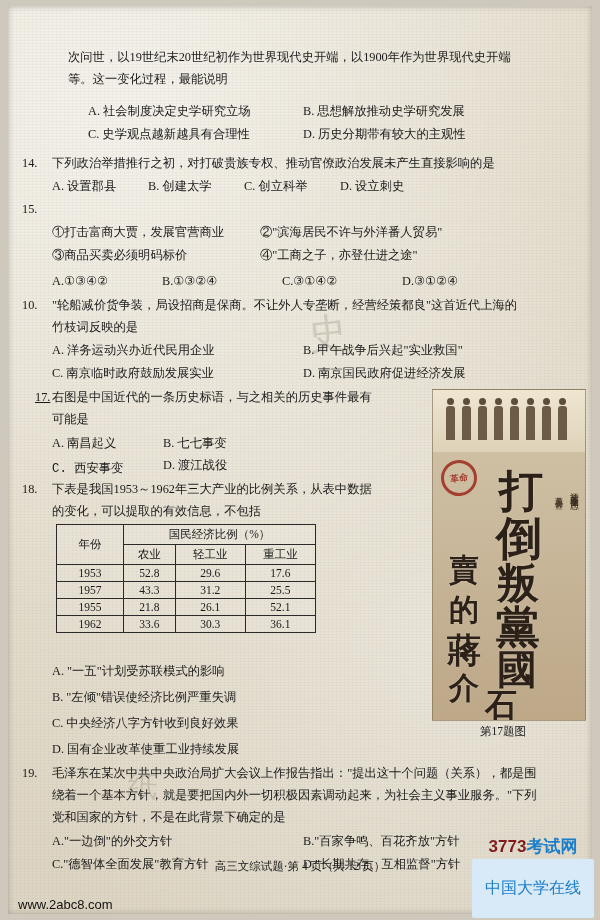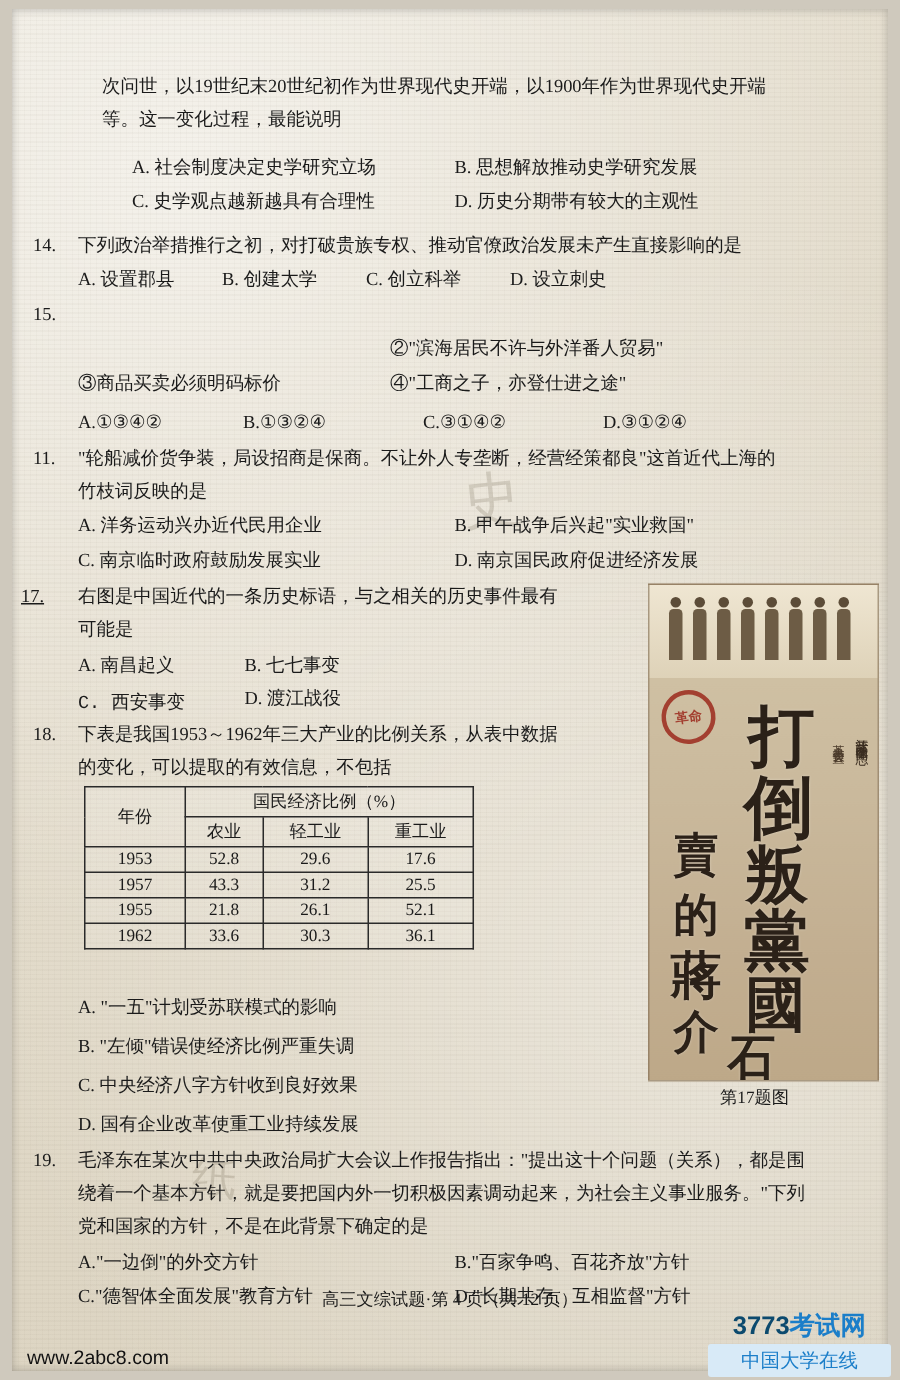--- a/index.html
+++ b/index.html
@@ -104,25 +104,25 @@
     font-family:"Liberation Sans","DejaVu Sans",sans-serif;
     font-size:13px;color:#111;
   }
   #wm{
     position:absolute;right:6px;bottom:2px;width:122px;text-align:center;
   }
   #wm .w1{
     font-family:"Liberation Sans","DejaVu Sans",sans-serif;
     font-weight:bold;font-size:17px;color:#1b7ec9;letter-spacing:0px;
   }
-  #wm .w1 .red{color:#0c4a6e;}
+  #wm .w1 .red{color:#7f1d1d;}
   #wm .w2{
     font-family:"Liberation Sans","DejaVu Sans",sans-serif;
-    font-size:13px;color:#1b7ec9;background:#d8eaf7;border-radius:2px;
-    padding:2px 0;margin-top:1px;
+    font-size:16px;color:#1b7ec9;background:#d8eaf7;border-radius:2px;
+    padding:19px 0;margin-top:1px;
   }
   .faint{
     position:absolute;color:rgba(90,75,55,0.18);
     font-size:40px;font-family:"DejaVu Serif",serif;pointer-events:none;
   }
 </style>
 </head>
 <body>
 
 <div id="sheet">
@@ -140,37 +140,38 @@
   <div class="txt" style="left:295px;top:121px;">D. 历史分期带有较大的主观性</div>
 
   <div class="num" style="left:14px;top:150px;">14.</div>
   <div class="txt" style="left:44px;top:150px;">下列政治举措推行之初，对打破贵族专权、推动官僚政治发展未产生直接影响的是</div>
   <div class="txt" style="left:44px;top:173px;">A. 设置郡县</div>
   <div class="txt" style="left:140px;top:173px;">B. 创建太学</div>
   <div class="txt" style="left:236px;top:173px;text-align:center;">C. 创立科举</div>
   <div class="txt" style="left:332px;top:173px;">D. 设立刺史</div>
 
   <div class="num" style="left:14px;top:196px;">15.</div>
+  <div class="txt" style="left:44px;top:219px;">①打击富商大贾，发展官营商业</div>
   <div class="txt" style="left:252px;top:219px;">②"滨海居民不许与外洋番人贸易"</div>
   <div class="txt" style="left:44px;top:242px;">③商品买卖必须明码标价</div>
   <div class="txt" style="left:252px;top:242px;">④"工商之子，亦登仕进之途"</div>
   <div class="txt" style="left:44px;top:268px;">A.①③④②</div>
   <div class="txt" style="left:154px;top:268px;">B.①③②④</div>
   <div class="txt" style="left:274px;top:268px;">C.③①④②</div>
   <div class="txt" style="left:394px;top:268px;">D.③①②④</div>
 
-  <div class="num" style="left:14px;top:292px;">11.</div>
+  <div class="num" style="left:14px;top:292px;">10.</div>
   <div class="txt" style="left:44px;top:292px;">"轮船减价货争装，局设招商是保商。不让外人专垄断，经营经策都良"这首近代上海的</div>
   <div class="txt" style="left:44px;top:314px;">竹枝词反映的是</div>
   <div class="txt" style="left:44px;top:337px;">A. 洋务运动兴办近代民用企业</div>
   <div class="txt" style="left:295px;top:337px;">B. 甲午战争后兴起"实业救国"</div>
   <div class="txt" style="left:44px;top:360px;">C. 南京临时政府鼓励发展实业</div>
   <div class="txt" style="left:295px;top:360px;">D. 南京国民政府促进经济发展</div>
 
-  <div class="num" style="left:6px;top:384px;text-decoration:underline;">17.</div>
+  <div class="num" style="left:27px;top:384px;text-decoration:underline;">17.</div>
   <div class="txt" style="left:44px;top:384px;">右图是中国近代的一条历史标语，与之相关的历史事件最有</div>
   <div class="txt" style="left:44px;top:406px;">可能是</div>
   <div class="txt" style="left:44px;top:430px;">A. 南昌起义</div>
   <div class="txt" style="left:155px;top:430px;">B. 七七事变</div>
   <div class="txt" style="left:44px;top:456px;font-family:Liberation Mono, monospace;">C. 西安事变</div>
   <div class="txt" style="left:155px;top:452px;">D. 渡江战役</div>
 
   <div class="num" style="left:14px;top:476px;">18.</div>
   <div class="txt" style="left:44px;top:476px;">下表是我国1953～1962年三大产业的比例关系，从表中数据</div>
   <div class="txt" style="left:44px;top:498px;">的变化，可以提取的有效信息，不包括</div>

